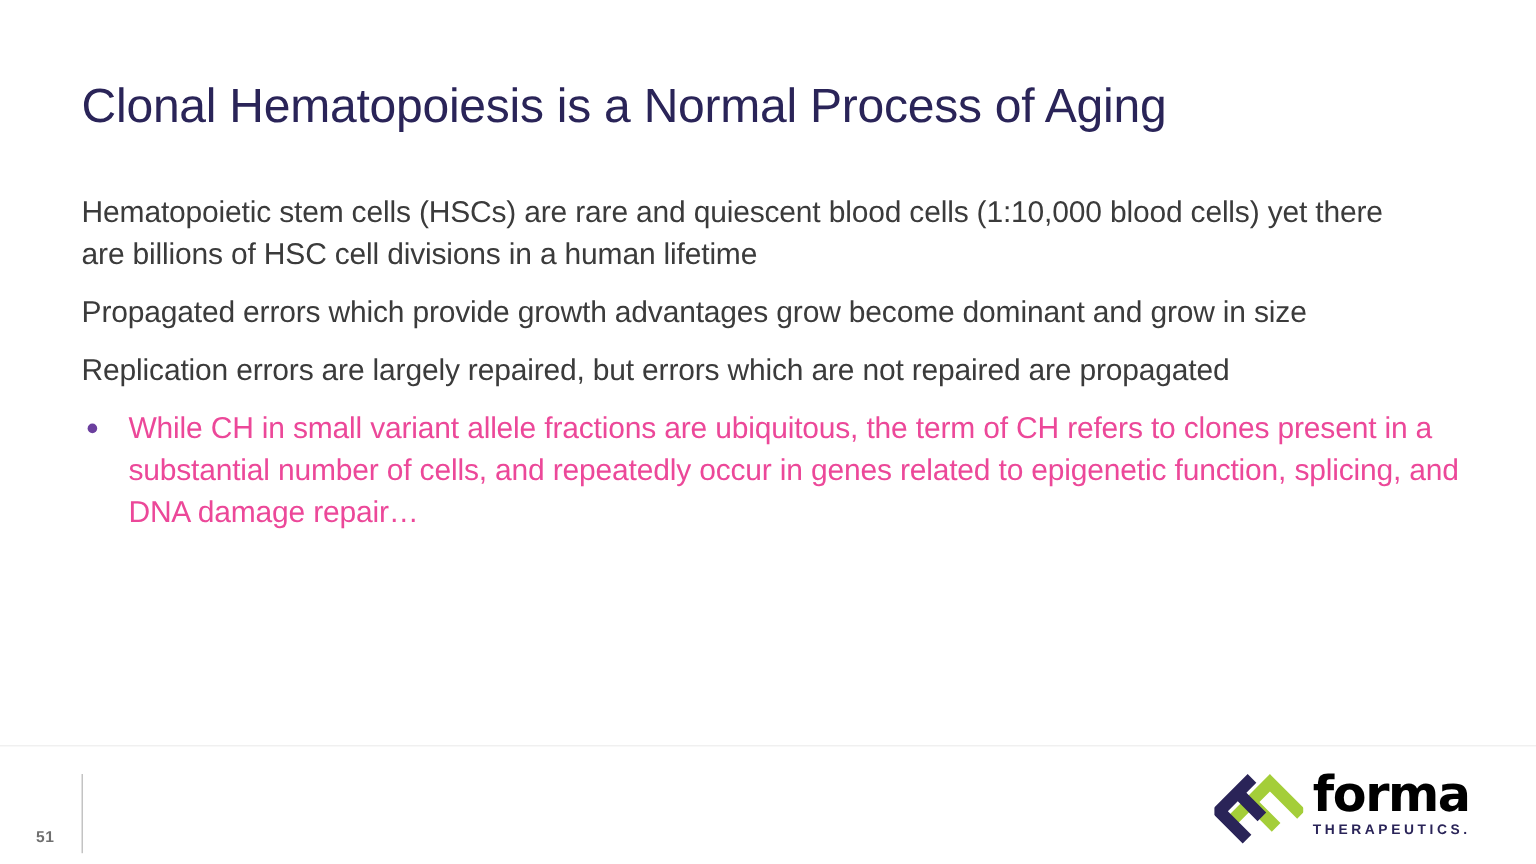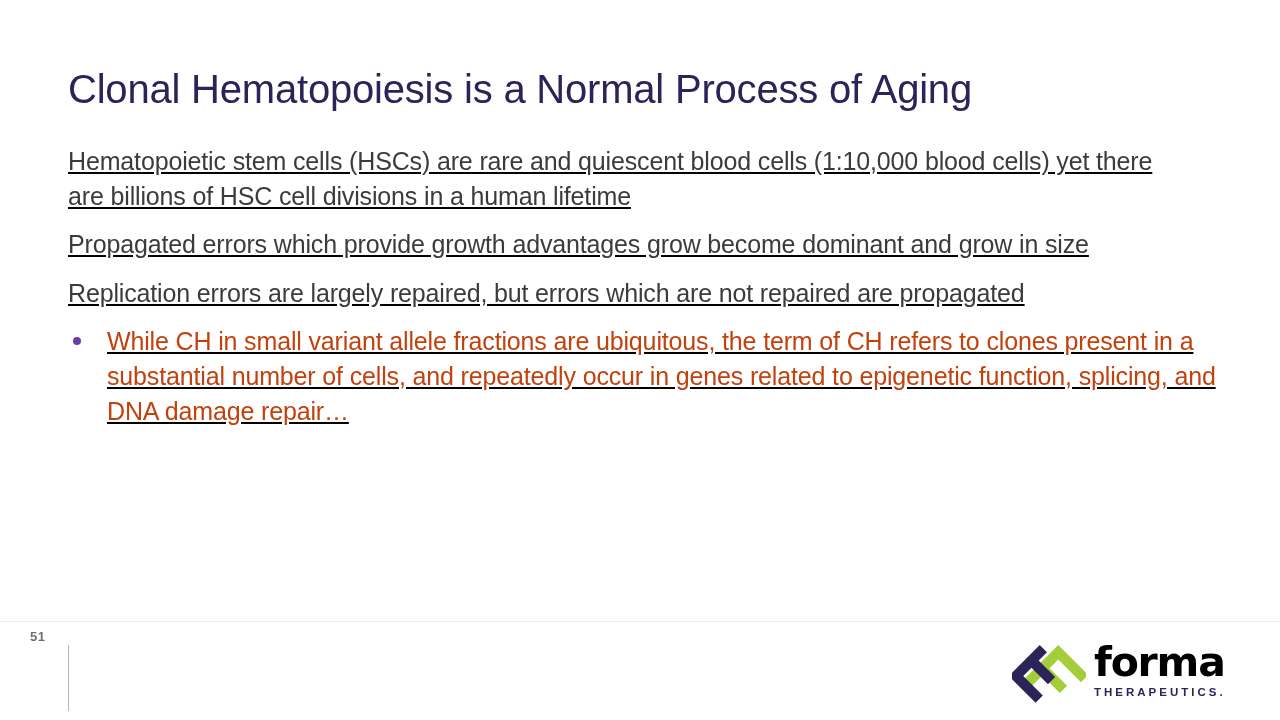--- a/index.html
+++ b/index.html
@@ -32,44 +32,43 @@
     font-weight: 400;
     letter-spacing: -0.2px;
     color: #2a2458;
     white-space: nowrap;
   }
 
   
   #body-content {
     position: absolute;
     left: 68px;
-    top: 144px;
+    top: 160px;
     width: 1135px;
-    text-decoration: underline;
   }
 
   .para {
     font-size: 25px;
     line-height: 34.5px;
     font-weight: 400;
     color: #3b3b3b;
     letter-spacing: -0.15px;
     margin: 0 0 14px 0;
   }
   .para.p1 { width: 1100px; }
   .para.p2 { width: 1010px; }
   .para.p3 { width: 1135px; }
 
   .bullet-item {
     position: relative;
     padding-left: 39px;
     width: 1135px;
     font-size: 25px;
     line-height: 35px;
-    color: #c2410c;
+    color: #ec4899;
     letter-spacing: -0.15px;
   }
   .bullet-marker {
     position: absolute;
     left: 5px;
     top: 13px;
     width: 8px;
     height: 8px;
     border-radius: 50%;
     background: #6b3f9e;
@@ -88,21 +87,21 @@
     position: absolute;
     left: 68px;
     top: 645px;
     width: 1px;
     height: 66px;
     background: #b5b5b5;
   }
   #page-number {
     position: absolute;
     left: 30px;
-    top: 629px;
+    top: 690px;
     width: 30px;
     text-align: left;
     font-size: 13px;
     font-weight: 700;
     color: #6f6f6f;
     letter-spacing: 0.4px;
   }
 
   
   #logo {

